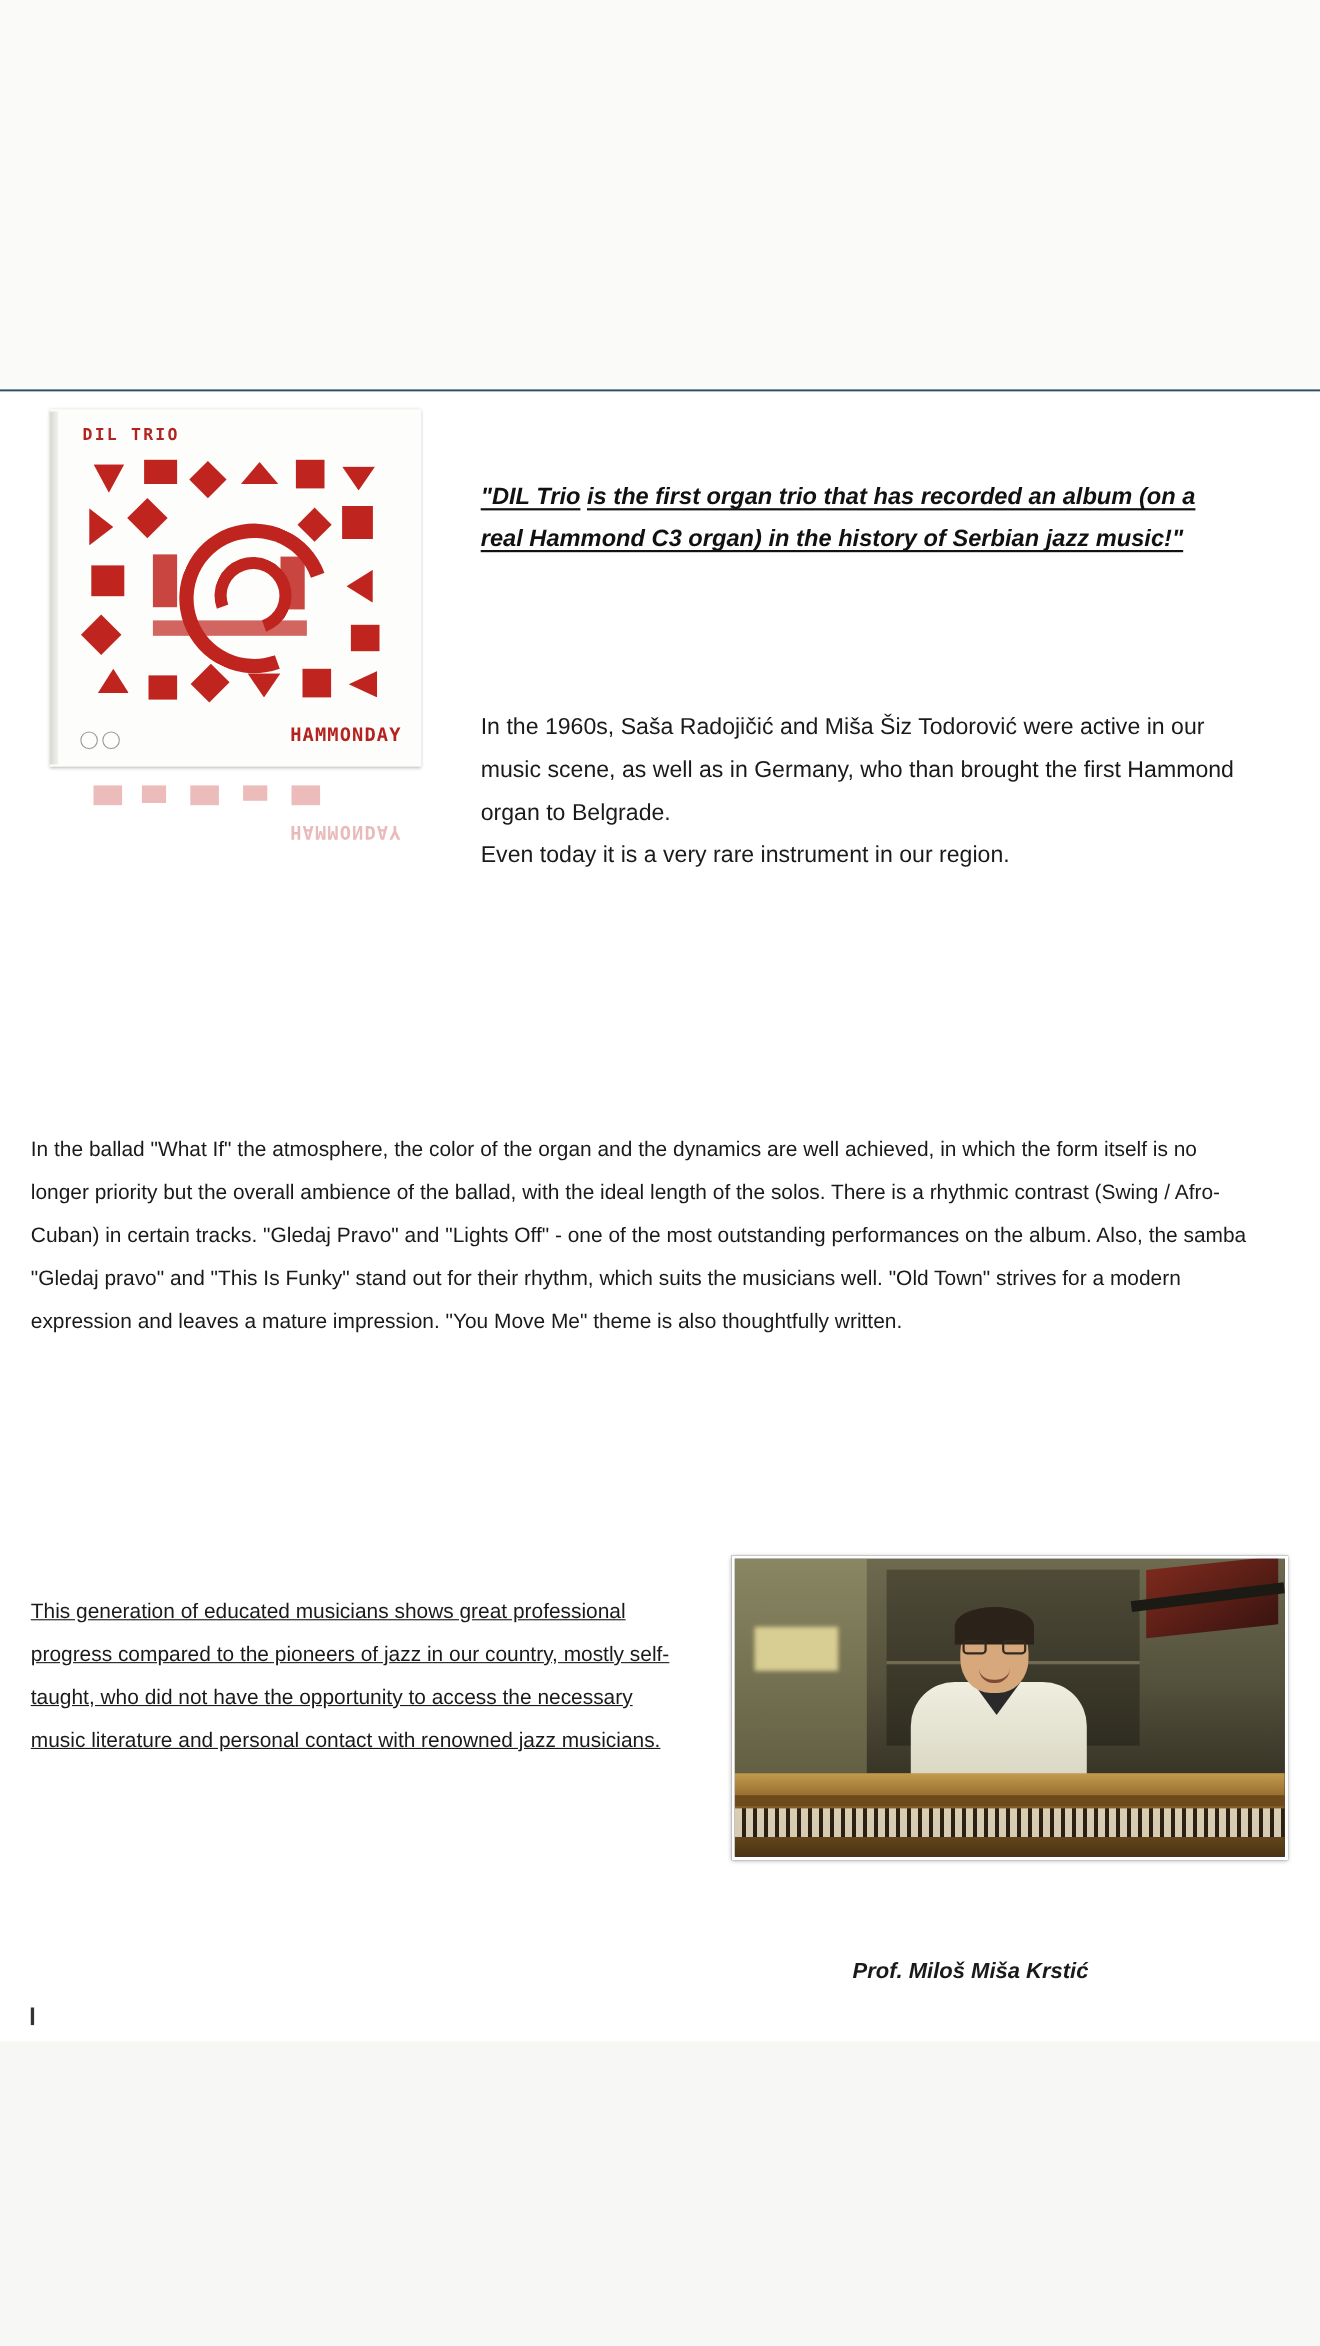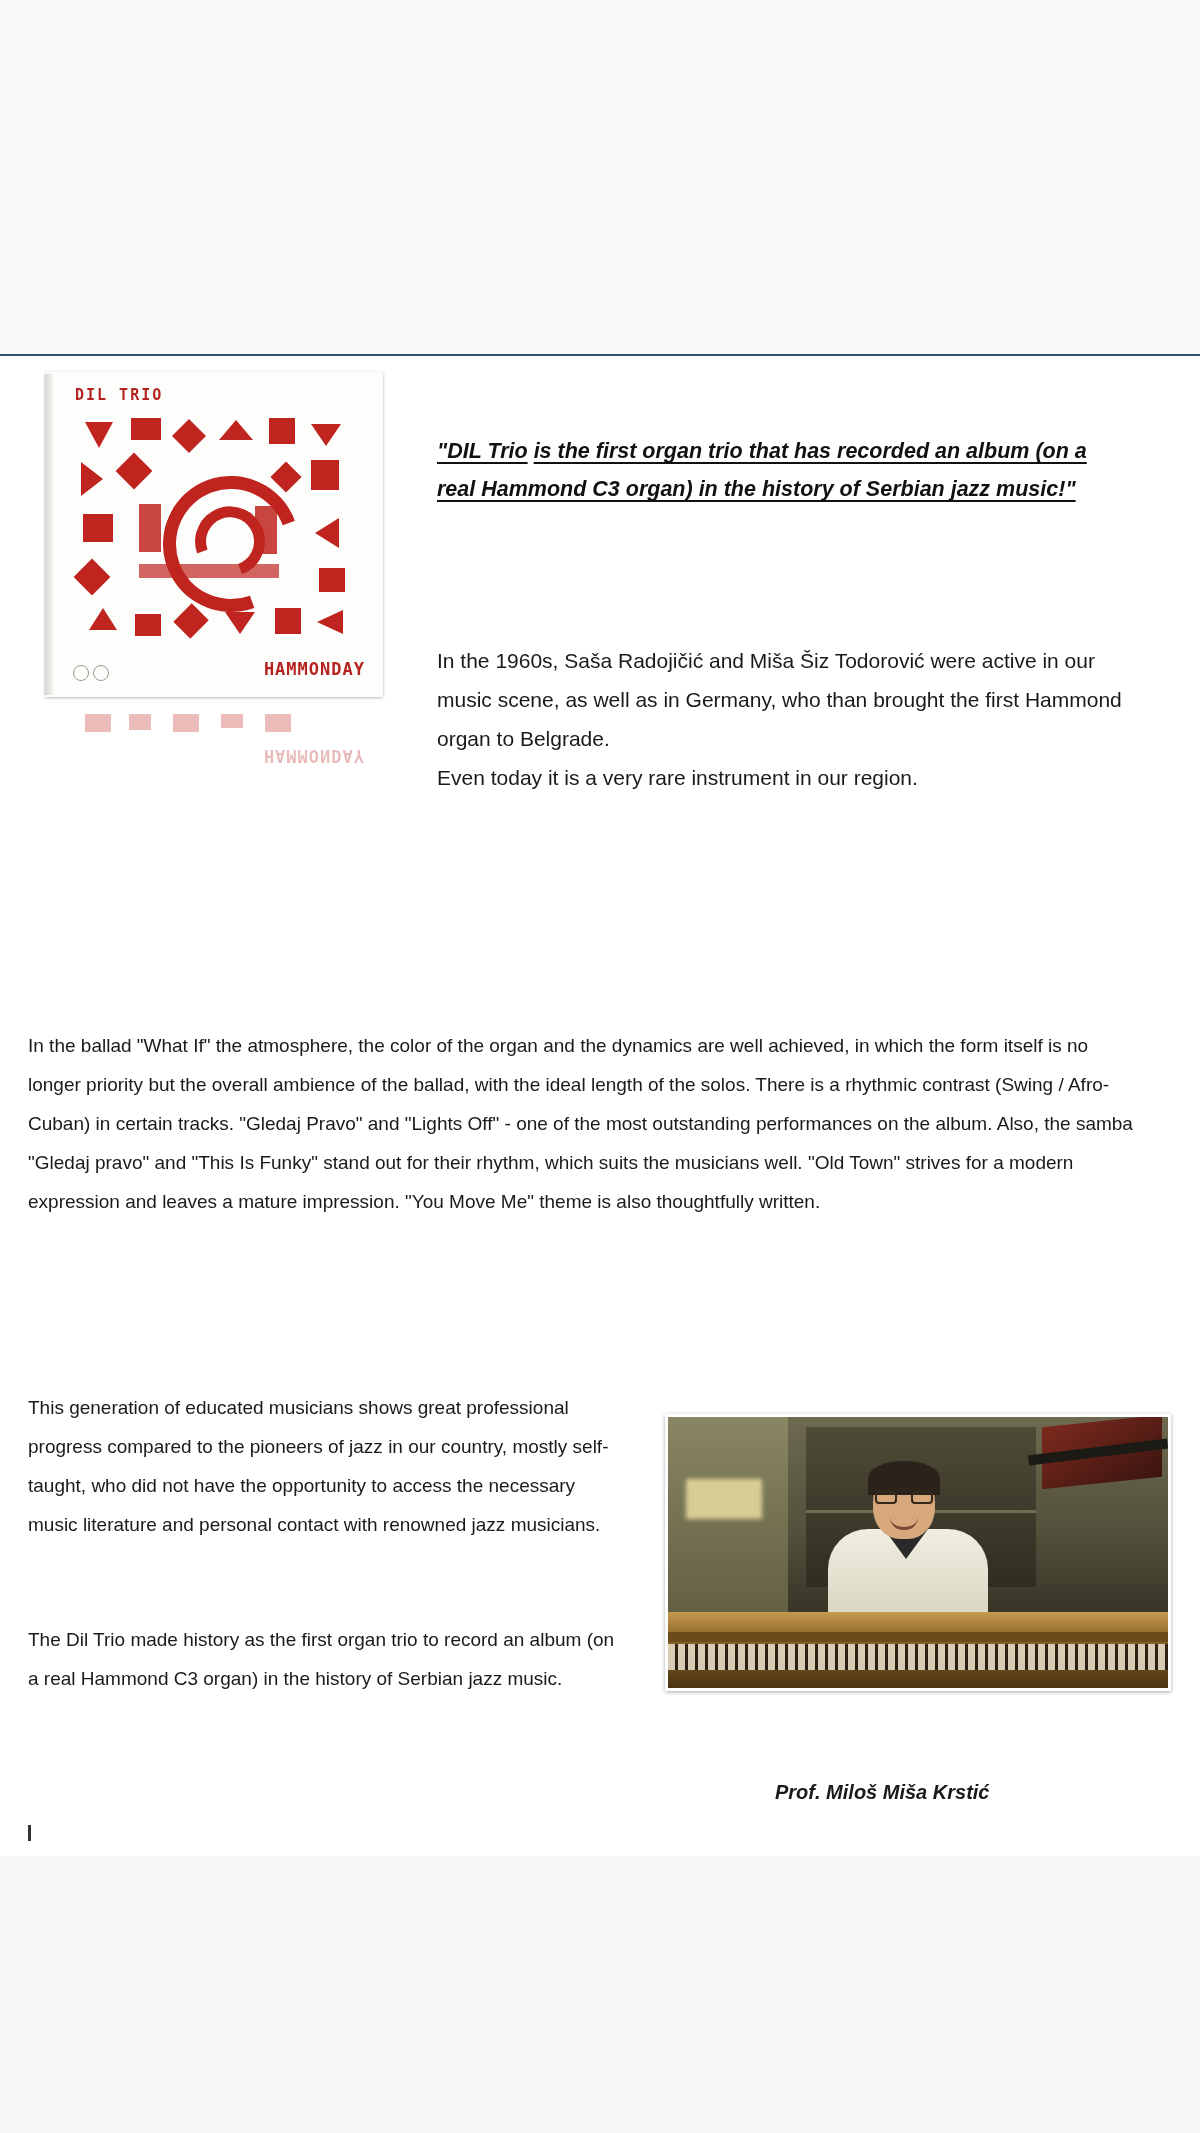--- a/index.html
+++ b/index.html
@@ -223,22 +223,23 @@
     top: 836px;
     width: 1110px;
   }
   #para-ballad {
     left: 28px;
     top: 1026px;
     width: 1110px;
   }
   #para-generation {
     left: 28px;
-    top: 1388px;
+    top: 1446px;
     width: 600px;
+    text-decoration: underline;
   }
   #para-history {
     left: 28px;
     top: 1620px;
     width: 600px;
   }
 
   .signature {
     position: absolute;
     left: 775px;
@@ -450,21 +451,20 @@
   <div class="quote">
     <span class="u lead">"DIL Trio</span>
     <span class="u">is the first organ trio that has recorded an album (on a real Hammond C3 organ) in the history of Serbian jazz music!"</span>
   </div>
 
   <div class="intro" style="white-space:pre-line">In the 1960s, Saša Radojičić and Miša Šiz Todorović were active in our music scene, as well as in Germany, who than brought the first Hammond organ to Belgrade.
 Even today it is a very rare instrument in our region.</div>
 
   <div class="para" id="para-ballad">In the ballad "What If" the atmosphere, the color of the organ and the dynamics are well achieved, in which the form itself is no longer priority but the overall ambience of the ballad, with the ideal length of the solos. There is a rhythmic contrast (Swing / Afro-Cuban) in certain tracks. "Gledaj Pravo" and "Lights Off" - one of the most outstanding performances on the album. Also, the samba "Gledaj pravo" and "This Is Funky" stand out for their rhythm, which suits the musicians well. "Old Town" strives for a modern expression and leaves a mature impression. "You Move Me" theme is also thoughtfully written.</div>
   <div class="para" id="para-generation">This generation of educated musicians shows great professional progress compared to the pioneers of jazz in our country, mostly self-taught, who did not have the opportunity to access the necessary music literature and personal contact with renowned jazz musicians.</div>
-  <div class="para" id="para-history">The Dil Trio made history as the first organ trio to record an album (on a real Hammond C3 organ) in the history of Serbian jazz music.</div>
 
   <div class="photo">
     <div class="ph-bg"></div>
     <div class="ph-wallpanel"></div>
     <div class="ph-lamp"></div>
     <div class="ph-window"></div>
     <div class="ph-red"></div>
     <div class="ph-beam"></div>
     <div class="ph-shirt"></div>
     <div class="ph-collar"></div>

